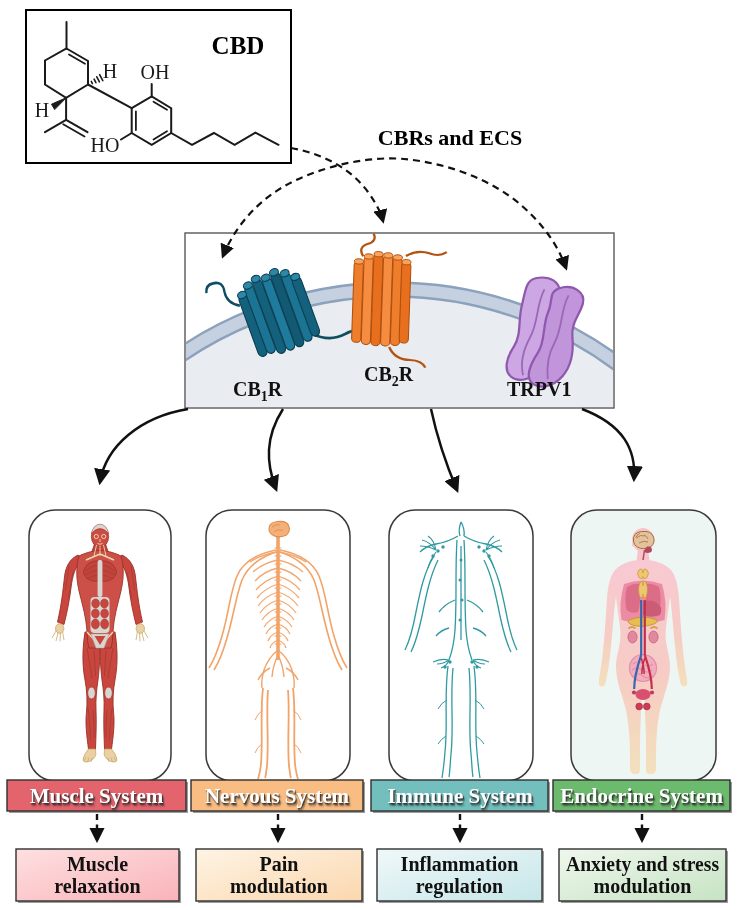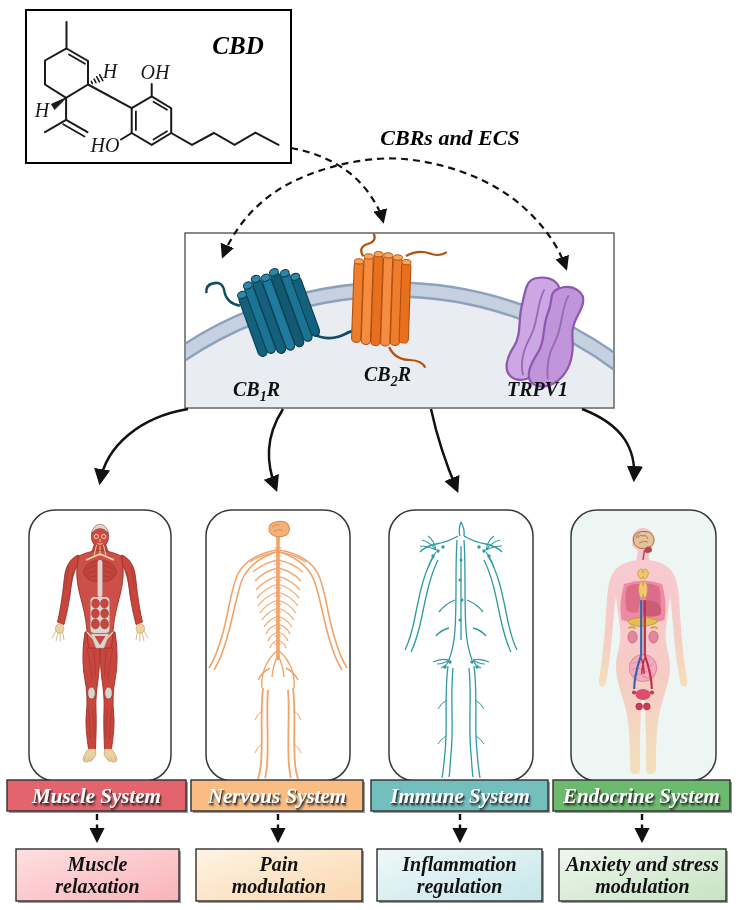--- a/index.html
+++ b/index.html
@@ -1,17 +1,17 @@
 <!DOCTYPE html>
 <html><head>
 <meta charset="utf-8">
 <style>
   html,body{margin:0;padding:0;background:#ffffff;}
   .stage{position:relative;width:738px;height:910px;background:#ffffff;overflow:hidden;
-         font-family:"Liberation Serif","DejaVu Serif",serif;font-style:italic;}
+         font-family:"Liberation Serif","DejaVu Serif",serif;}
   svg text{font-family:"Liberation Serif","DejaVu Serif",serif;}
   .bar-label{text-shadow:1px 1.5px 1.5px rgba(40,40,40,0.6);}
 </style>
 </head>
 <body>
 
 <div class="stage">
 <svg width="738" height="910" viewBox="0 0 738 910">
   <defs>
     <marker id="arrow" viewBox="0 0 10 10" refX="8" refY="5" markerWidth="6.5" markerHeight="6.5" orient="auto-start-reverse">

